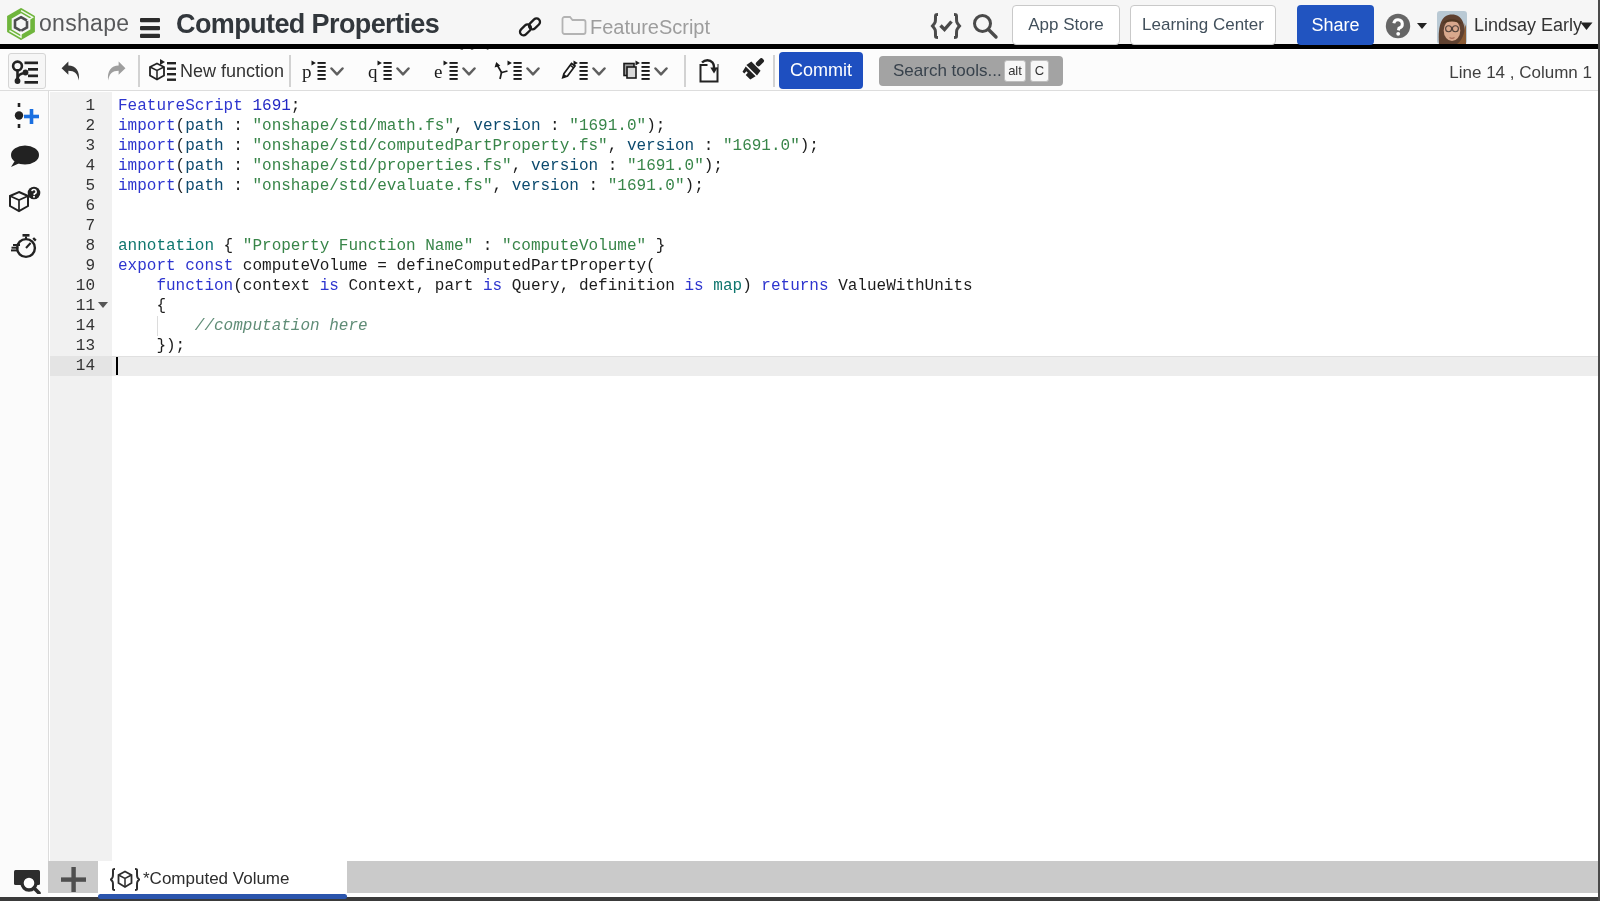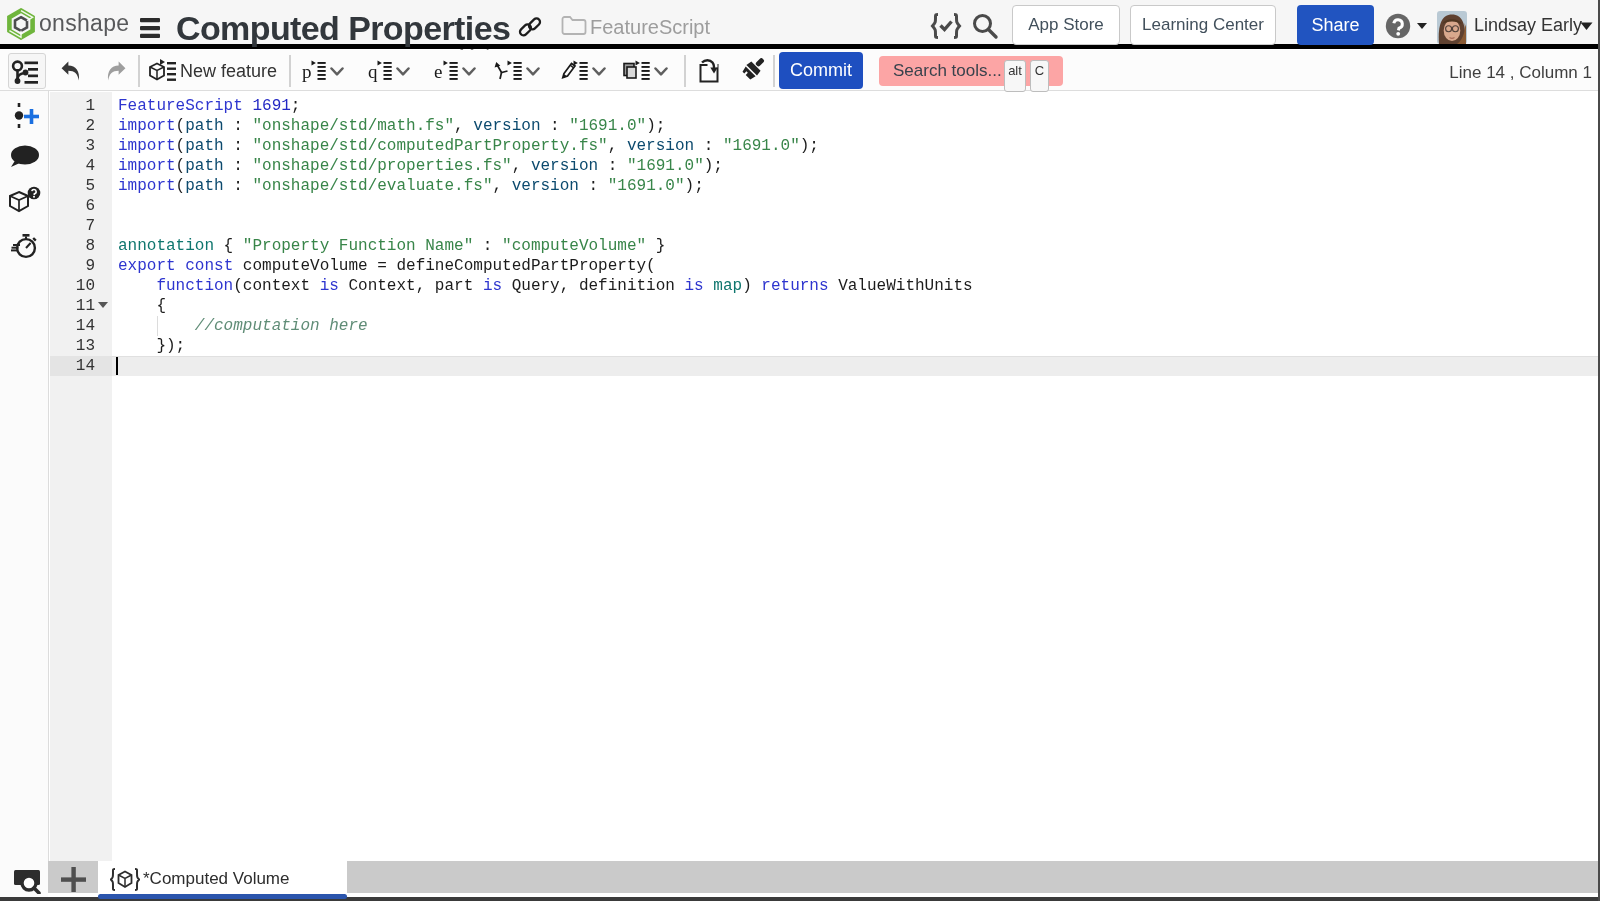--- a/index.html
+++ b/index.html
@@ -4,41 +4,41 @@
 <style>
   * { margin:0; padding:0; box-sizing:border-box; }
   html,body { width:1600px; height:901px; overflow:hidden; background:#fff;
     font-family:"Liberation Sans", sans-serif; }
   .abs { position:absolute; }
   #page { position:relative; width:1600px; height:901px; }
 
   
   #topbar { position:absolute; left:0; top:0; width:1600px; height:49px;
     background:#f6f6f6; border-bottom:5px solid #000000; }
-  #ttl { position:absolute; left:176px; top:9px; font-size:34px; font-weight:bold; color:#32373c; letter-spacing:-0.6px;}
+  #ttl { position:absolute; left:176px; top:9px; font-size:27px; font-weight:bold; color:#32373c; letter-spacing:-0.6px;}
   #main { position:absolute; left:459px; top:17px; font-size:19px; color:#7f7f7f;margin-top:28px; }
   #fs-label { position:absolute; left:590px; top:16px; font-size:20px; color:#9d9d9d; }
   #onshape-txt { position:absolute; left:39px; top:10px; font-size:23px; font-weight:normal; color:#58595b; letter-spacing:0.3px; }
   .tb-btn { position:absolute; top:5px; height:40px; background:#fff; border:1px solid #c9c9c9;
     border-radius:4px; font-size:17px; color:#42505c; text-align:center; line-height:38px; }
   #share { position:absolute; left:1297px; top:5px; width:77px; height:40px; background:#2154c0;
     border-radius:4px; color:#fff; font-size:18px; text-align:center; line-height:40px; }
   #uname { position:absolute; left:1474px; top:15px; font-size:18px; color:#333; }
 
   
   #toolbar { position:absolute; left:0; top:50px; width:1600px; height:41px;
     background:#fcfcfc; border-bottom:1px solid #dddddd; }
   .sep { position:absolute; top:5px; width:2px; height:32px; background:#d2d2d2; }
   #newf-txt { position:absolute; left:180px; top:11px; font-size:18px; color:#333; }
   #commit { position:absolute; left:779px; top:2px; width:84px; height:37px; background:#1e4fc0;
     border-radius:4px; color:#fff; font-size:18px; text-align:center; line-height:37px; }
-  #searchtools { position:absolute; left:879px; top:6px; width:184px; height:30px; background:#fca5a5;
+  #searchtools { position:absolute; left:879px; top:6px; width:184px; height:30px; background:#a3a3a3;
     border-radius:4px; }
   #searchtools .txt { position:absolute; left:14px; top:5px; font-size:17px; color:#38424c; }
-  .key { position:absolute; top:4px; height:32px; background:#f7f7f7; border:1px solid #bdbdbd;
+  .key { position:absolute; top:4px; height:22px; background:#f7f7f7; border:1px solid #bdbdbd;
     border-radius:3px; font-size:13px; color:#333; text-align:center; line-height:20px; }
   #linecol { position:absolute; right:8px; top:13px; font-size:17px; color:#3f3f3f; }
   #featbox { position:absolute; left:8px; top:3px; width:38px; height:36px; background:#f6f6f6;
     border:1px solid #d5d5d5; border-radius:3px; }
 
   
   #sidebar { position:absolute; left:0; top:91px; width:49px; height:770px; background:#fbfbfb;
     border-right:1px solid #dcdcdc; }
 
   
@@ -163,21 +163,21 @@
 
     <svg class="abs" style="left:148px;top:9px" width="28" height="25" viewBox="0 0 28 25">
       <path d="M9 4.5 L16 8 V16.5 L9 20.5 L2 16.5 V8 Z" fill="none" stroke="#222" stroke-width="1.8"></path>
       <path d="M2 8 L9 11.5 L16 8 M9 11.5 V20.5" fill="none" stroke="#222" stroke-width="1.5"></path>
       <path d="M12 0 L17 3 L12 6 Z" fill="#222"></path>
       <rect x="19" y="3" width="9" height="2.4" fill="#222"></rect>
       <rect x="19" y="8.5" width="9" height="2.4" fill="#222"></rect>
       <rect x="19" y="14" width="9" height="2.4" fill="#222"></rect>
       <rect x="19" y="19.5" width="9" height="2.4" fill="#222"></rect>
     </svg>
-    <div id="newf-txt">New feature</div>
+    <div id="newf-txt">New function</div>
     <div class="sep" style="left:289px"></div>
 
     <div class="sep" style="left:684px"></div>
 
     <svg class="abs" style="left:699px;top:9px" width="26" height="25" viewBox="0 0 26 25">
       <rect x="1.5" y="6" width="17" height="16.5" fill="none" stroke="#222" stroke-width="2"></rect>
       <rect x="8.5" y="4" width="10" height="4.5" fill="#fcfcfc"></rect>
       <path d="M3 3.5 C6 0.5 11 0.5 13.5 3.5 C14.6 4.8 15 6.2 15 8 L15 9" fill="none" stroke="#222" stroke-width="2.4"></path>
       <path d="M11.3 8.5 L18.7 8.5 L15 14.5 Z" fill="#222"></path>
     </svg>

